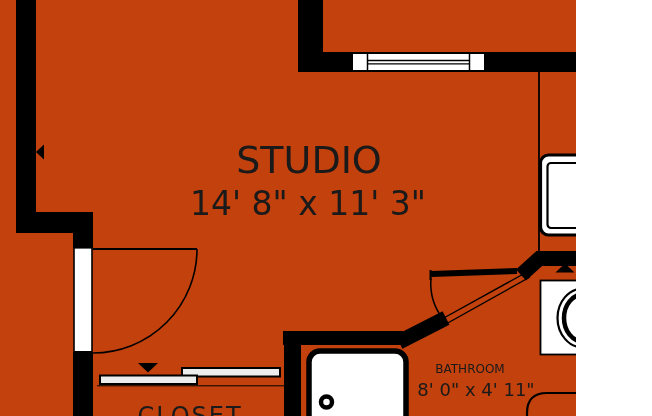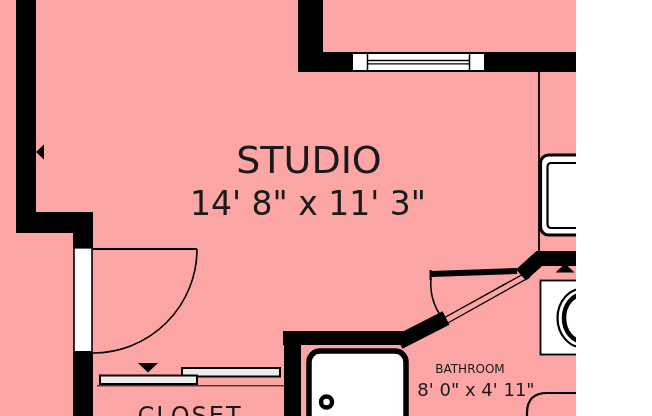--- a/index.html
+++ b/index.html
@@ -1,19 +1,19 @@
 <!DOCTYPE html>
 <html><head>
 <meta charset="utf-8">
 <style>
   html,body{margin:0;padding:0;background:#ffffff;}
   .fp{
     position:relative;
     width:576px;height:416px;
-    background:#fca5a5;
+    background:#c2410c;
     overflow:hidden;
     font-family:"DejaVu Sans","Liberation Sans",sans-serif;
   }
   .fp svg{position:absolute;left:0;top:0;}
   .lbl{
     position:absolute;
     transform:translateX(-50%);
     color:#1a1a1a;
     white-space:nowrap;
     line-height:1;

